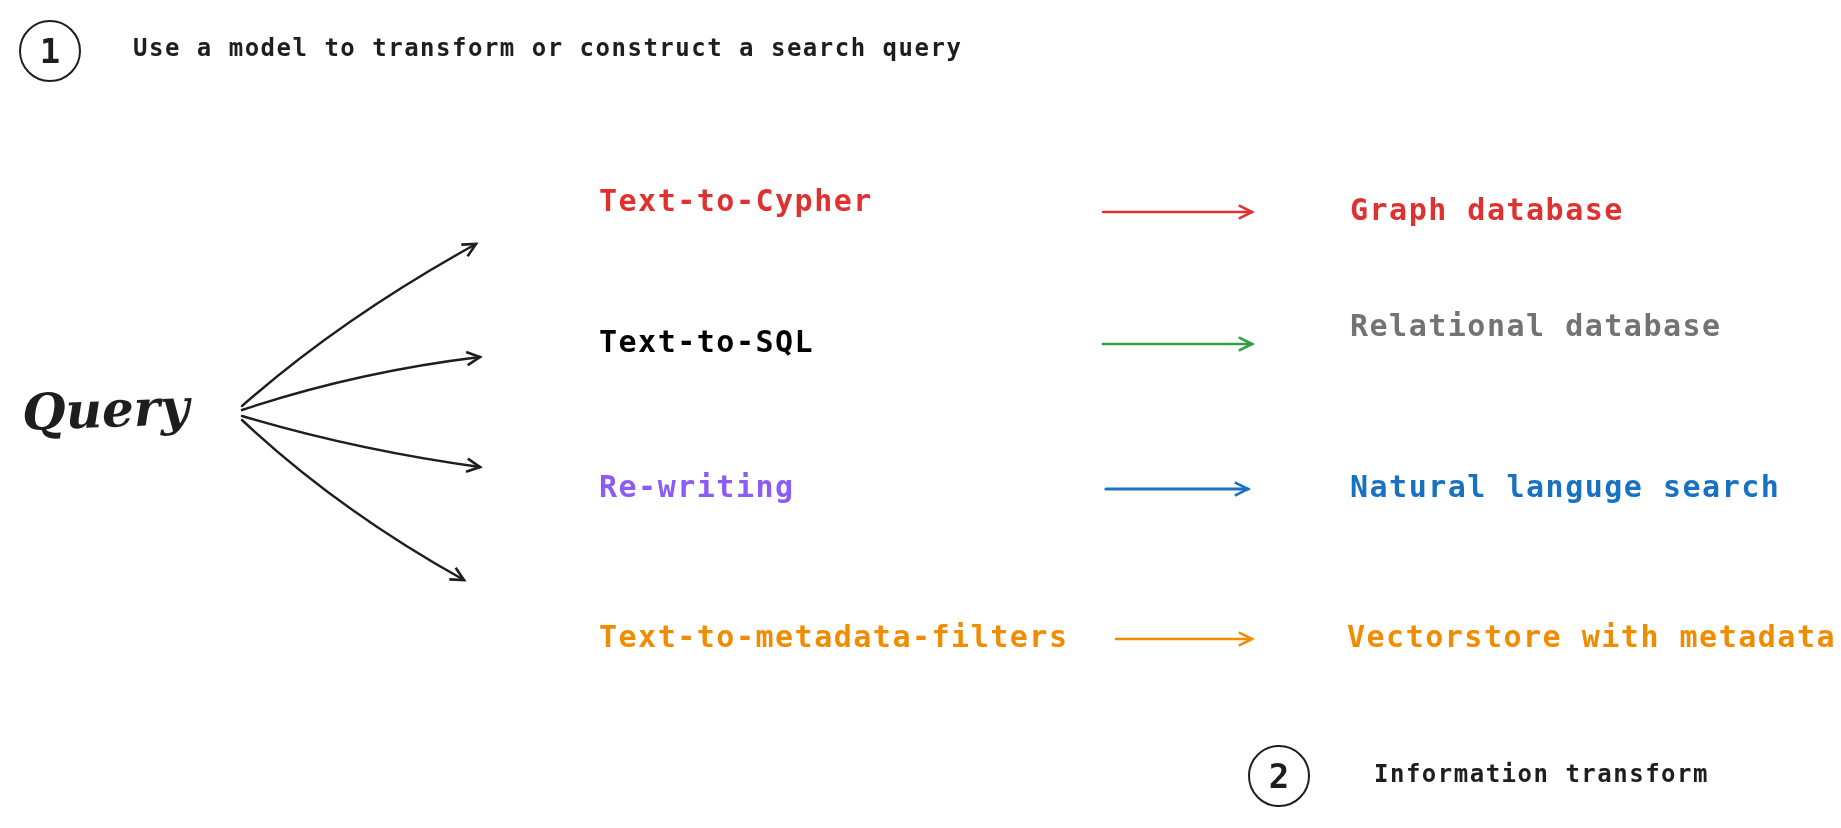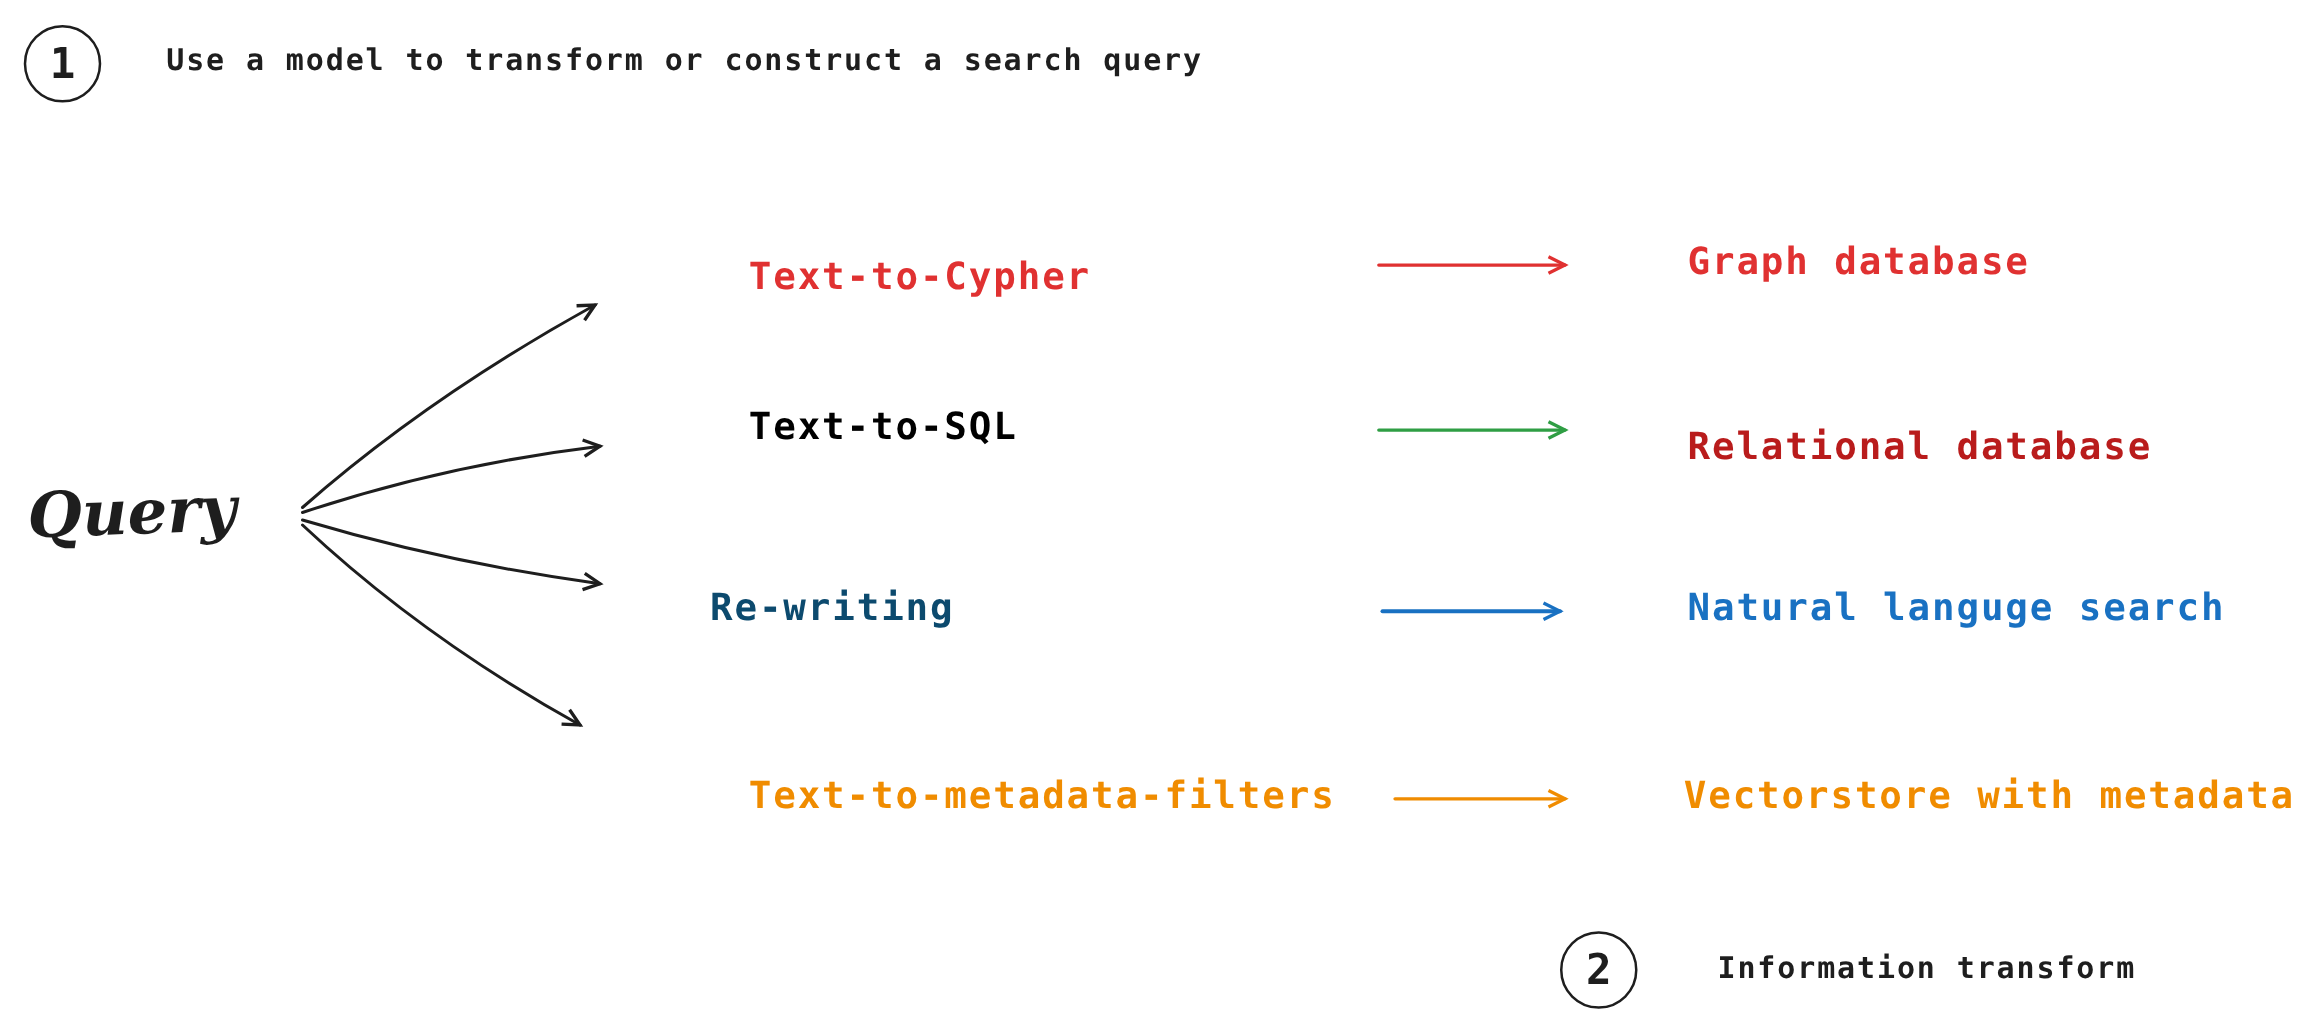--- a/index.html
+++ b/index.html
@@ -105,27 +105,27 @@
     <path class="shaft" d="M 242 410 Q 356 372 480 357" stroke-width="2.4" marker-end="url(#head-black)" stroke="#1e1e1e"></path>
     <path class="shaft" d="M 242 416 Q 356 450 480 467" stroke-width="2.4" marker-end="url(#head-black)" stroke="#1e1e1e"></path>
     <path class="shaft" d="M 242 420 Q 338 510 464 580" stroke-width="2.4" marker-end="url(#head-black)" stroke="#1e1e1e"></path>
 
     <path class="shaft" d="M 1103 212 L 1252 212" stroke-width="2.6" marker-end="url(#head-row0)" stroke="#e03131"></path>
     <path class="shaft" d="M 1103 344 L 1252 344" stroke-width="2.6" marker-end="url(#head-row1)" stroke="#2f9e44"></path>
     <path class="shaft" d="M 1106 489 L 1248 489" stroke-width="3.2" marker-end="url(#head-row2)" stroke="#1971c2"></path>
     <path class="shaft" d="M 1116 639 L 1252 639" stroke-width="2.6" marker-end="url(#head-row3)" stroke="#f08c00"></path>
   </svg>
 
-  <div class="row-label" style="left: 599px; top: 204px; color: rgb(224, 49, 49);">Text-to-Cypher</div>
+  <div class="row-label" style="left: 599px; top: 183px; color: rgb(224, 49, 49);">Text-to-Cypher</div>
   <div class="row-label" style="left: 1350px; top: 192px; color: rgb(224, 49, 49);">Graph database</div>
 
   <div class="row-label" style="left: 599px; top: 324px; color: #000000;">Text-to-SQL</div>
-  <div class="row-label" style="left: 1350px; top: 340px; color: #b91c1c;">Relational database</div>
+  <div class="row-label" style="left: 1350px; top: 308px; color: #737373;">Relational database</div>
 
-  <div class="row-label" style="left: 568px; top: 469px; color: #0c4a6e;">Re-writing</div>
+  <div class="row-label" style="left: 599px; top: 469px; color: #8b5cf6;">Re-writing</div>
   <div class="row-label" style="left: 1350px; top: 469px; color: rgb(25, 113, 194);">Natural languge search</div>
 
   <div class="row-label" style="left: 599px; top: 619px; color: rgb(240, 140, 0);">Text-to-metadata-filters</div>
   <div class="row-label" style="left: 1347px; top: 619px; color: rgb(240, 140, 0);">Vectorstore with metadata</div>
 
   <div class="step-badge" style="left:1248px; top:745px;">
     <span>2</span>
   </div>
   <div class="step-label" style="left:1374px; top:760px;">Information transform</div>
 

